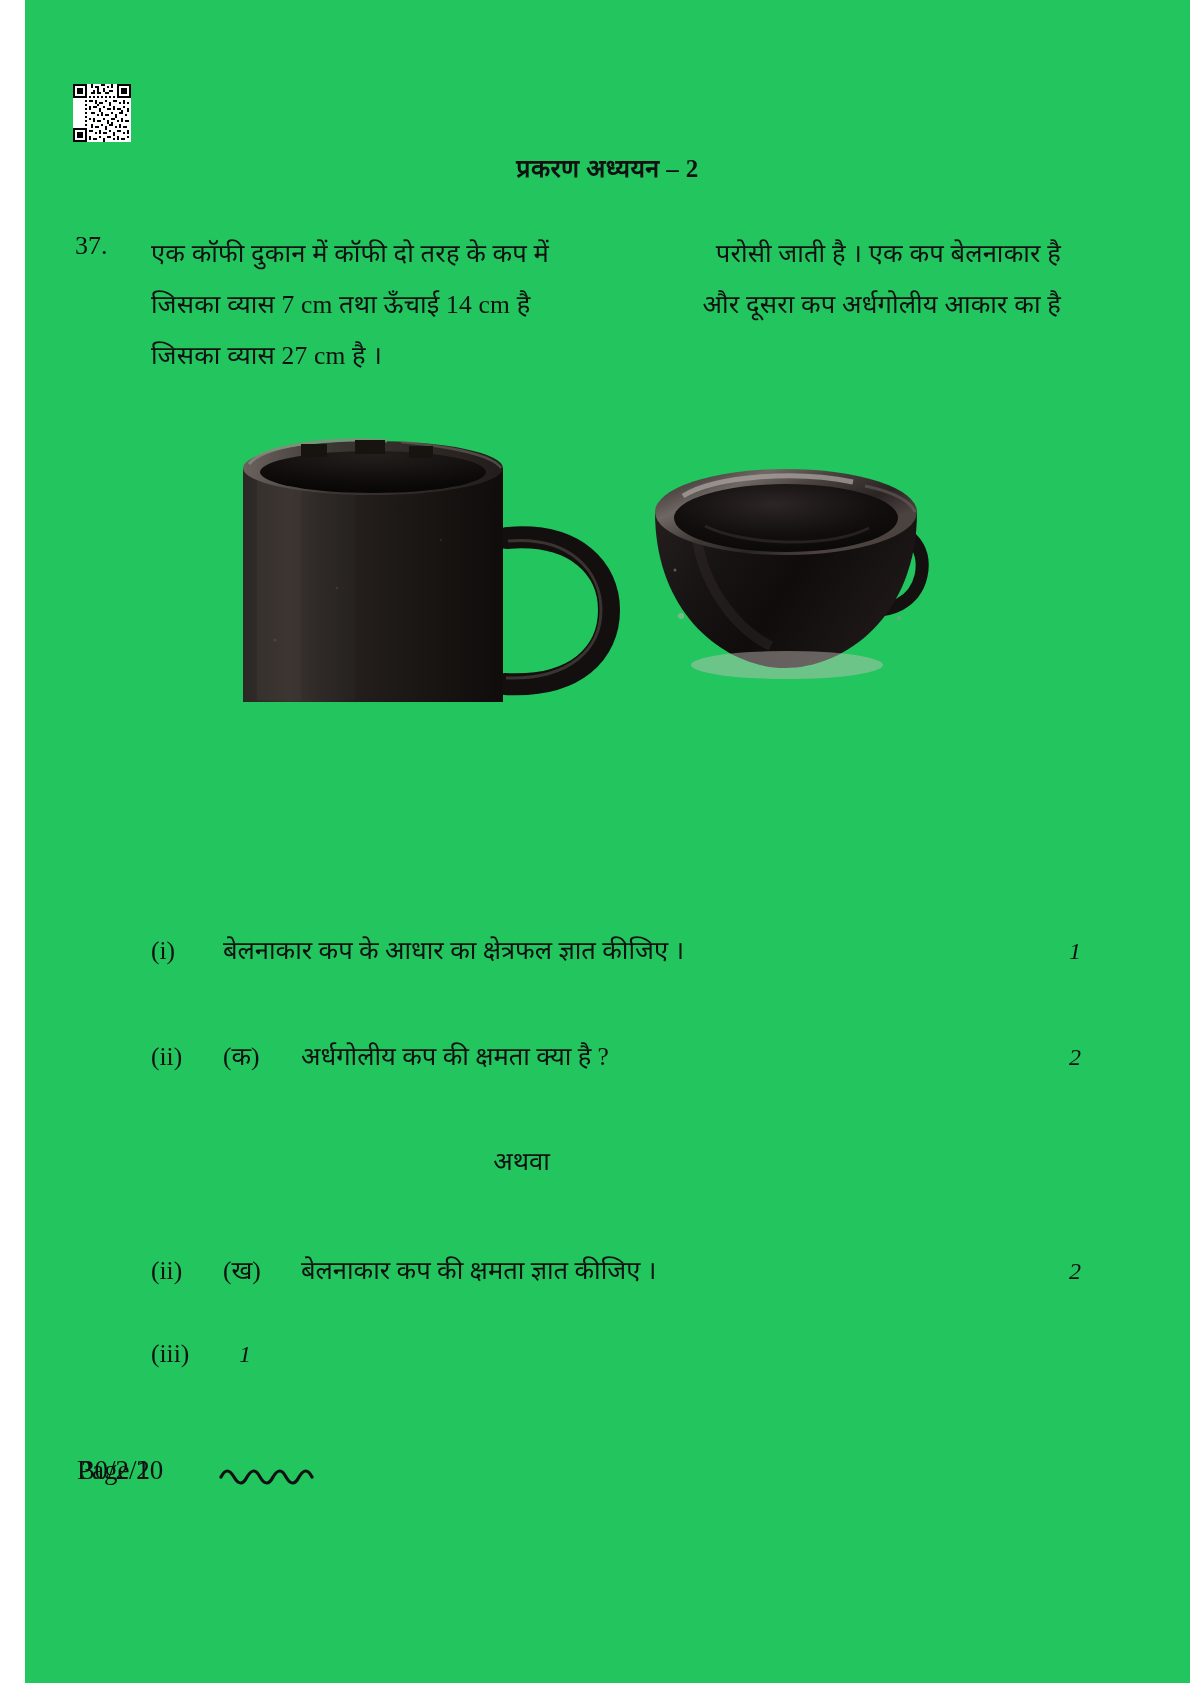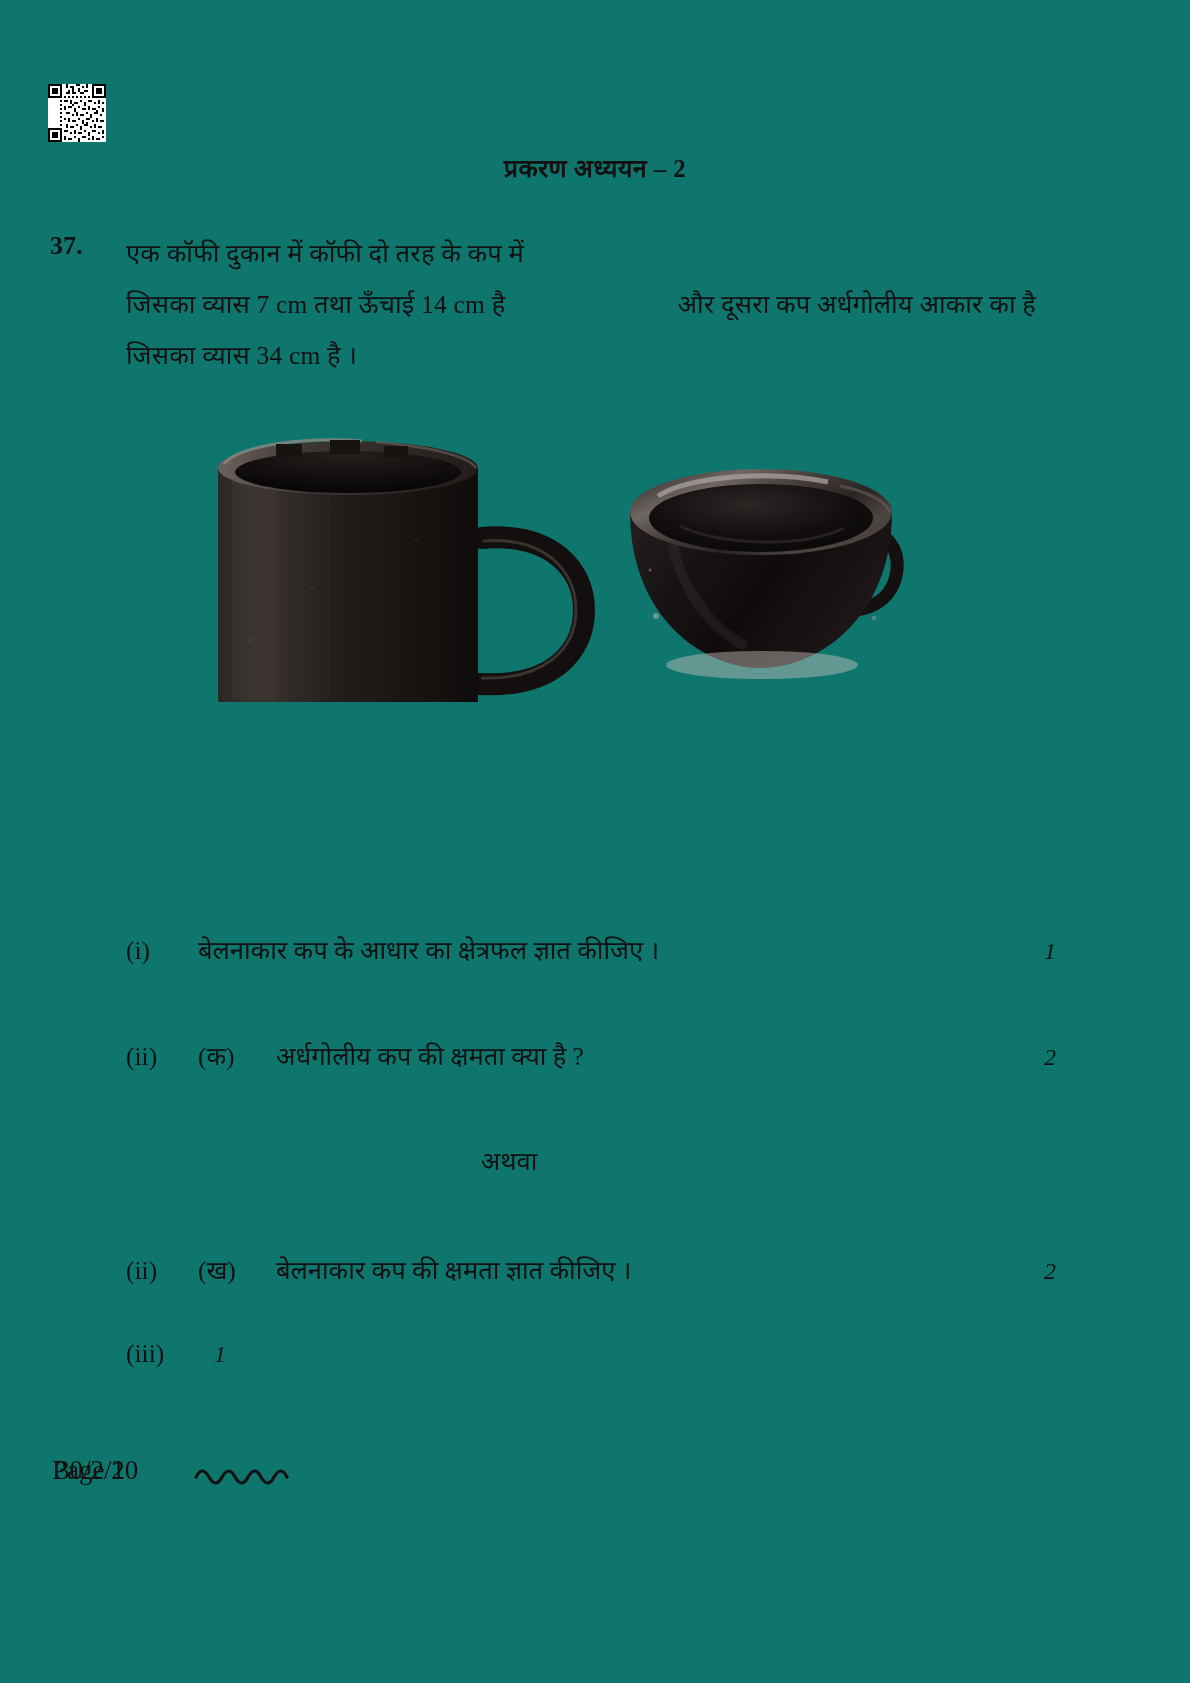--- a/index.html
+++ b/index.html
@@ -12,21 +12,22 @@
     height: 1683px;
     position: relative;
     font-family: "Liberation Serif", "DejaVu Serif", serif;
     color: #111111;
     overflow: hidden;
   }
 
   .page {
     position: absolute;
     inset: 0;
-    background: #0f766e;
+    background: #22c55e;
+    margin-left: 25px;
   }
 
   
   .qr {
     position: absolute;
     left: 48px;
     top: 84px;
     width: 58px;
     height: 58px;
   }
@@ -42,21 +43,21 @@
     font-weight: bold;
     font-size: 25px;
     letter-spacing: 0.4px;
   }
 
   
   .q-number {
     position: absolute;
     left: 50px;
     top: 231px;
-    font-weight: bold;
+    font-weight: normal;
     font-size: 26px;
   }
   .q-body {
     position: absolute;
     left: 126px;
     top: 228px;
     width: 910px;
   }
   .q-line {
     font-size: 25.5px;
@@ -296,26 +297,27 @@
     </svg>
   </div>
 
   <div class="case-title">प्रकरण अध्ययन – 2</div>
 
   <div class="q-number">37.</div>
 
   <div class="q-body">
     <div class="q-line just">
       <span>एक कॉफी दुकान में कॉफी दो तरह के कप में</span>
+      <span>परोसी जाती है । एक कप बेलनाकार है</span>
     </div>
     <div class="q-line just">
       <span>जिसका व्यास 7 cm तथा ऊँचाई 14 cm है</span>
       <span>और दूसरा कप अर्धगोलीय आकार का है</span>
     </div>
-    <div class="q-line">जिसका व्यास 34 cm है ।</div>
+    <div class="q-line">जिसका व्यास 27 cm है ।</div>
   </div>
 
   <div class="figure">
     <svg viewBox="0 0 760 290" xmlns="http://www.w3.org/2000/svg">
       <defs>
         <linearGradient id="mugBody" x1="0" y1="0" x2="1" y2="0">
           <stop offset="0%" stop-color="#2b2725"></stop>
           <stop offset="18%" stop-color="#3a3330"></stop>
           <stop offset="42%" stop-color="#241f1d"></stop>
           <stop offset="72%" stop-color="#191513"></stop>

